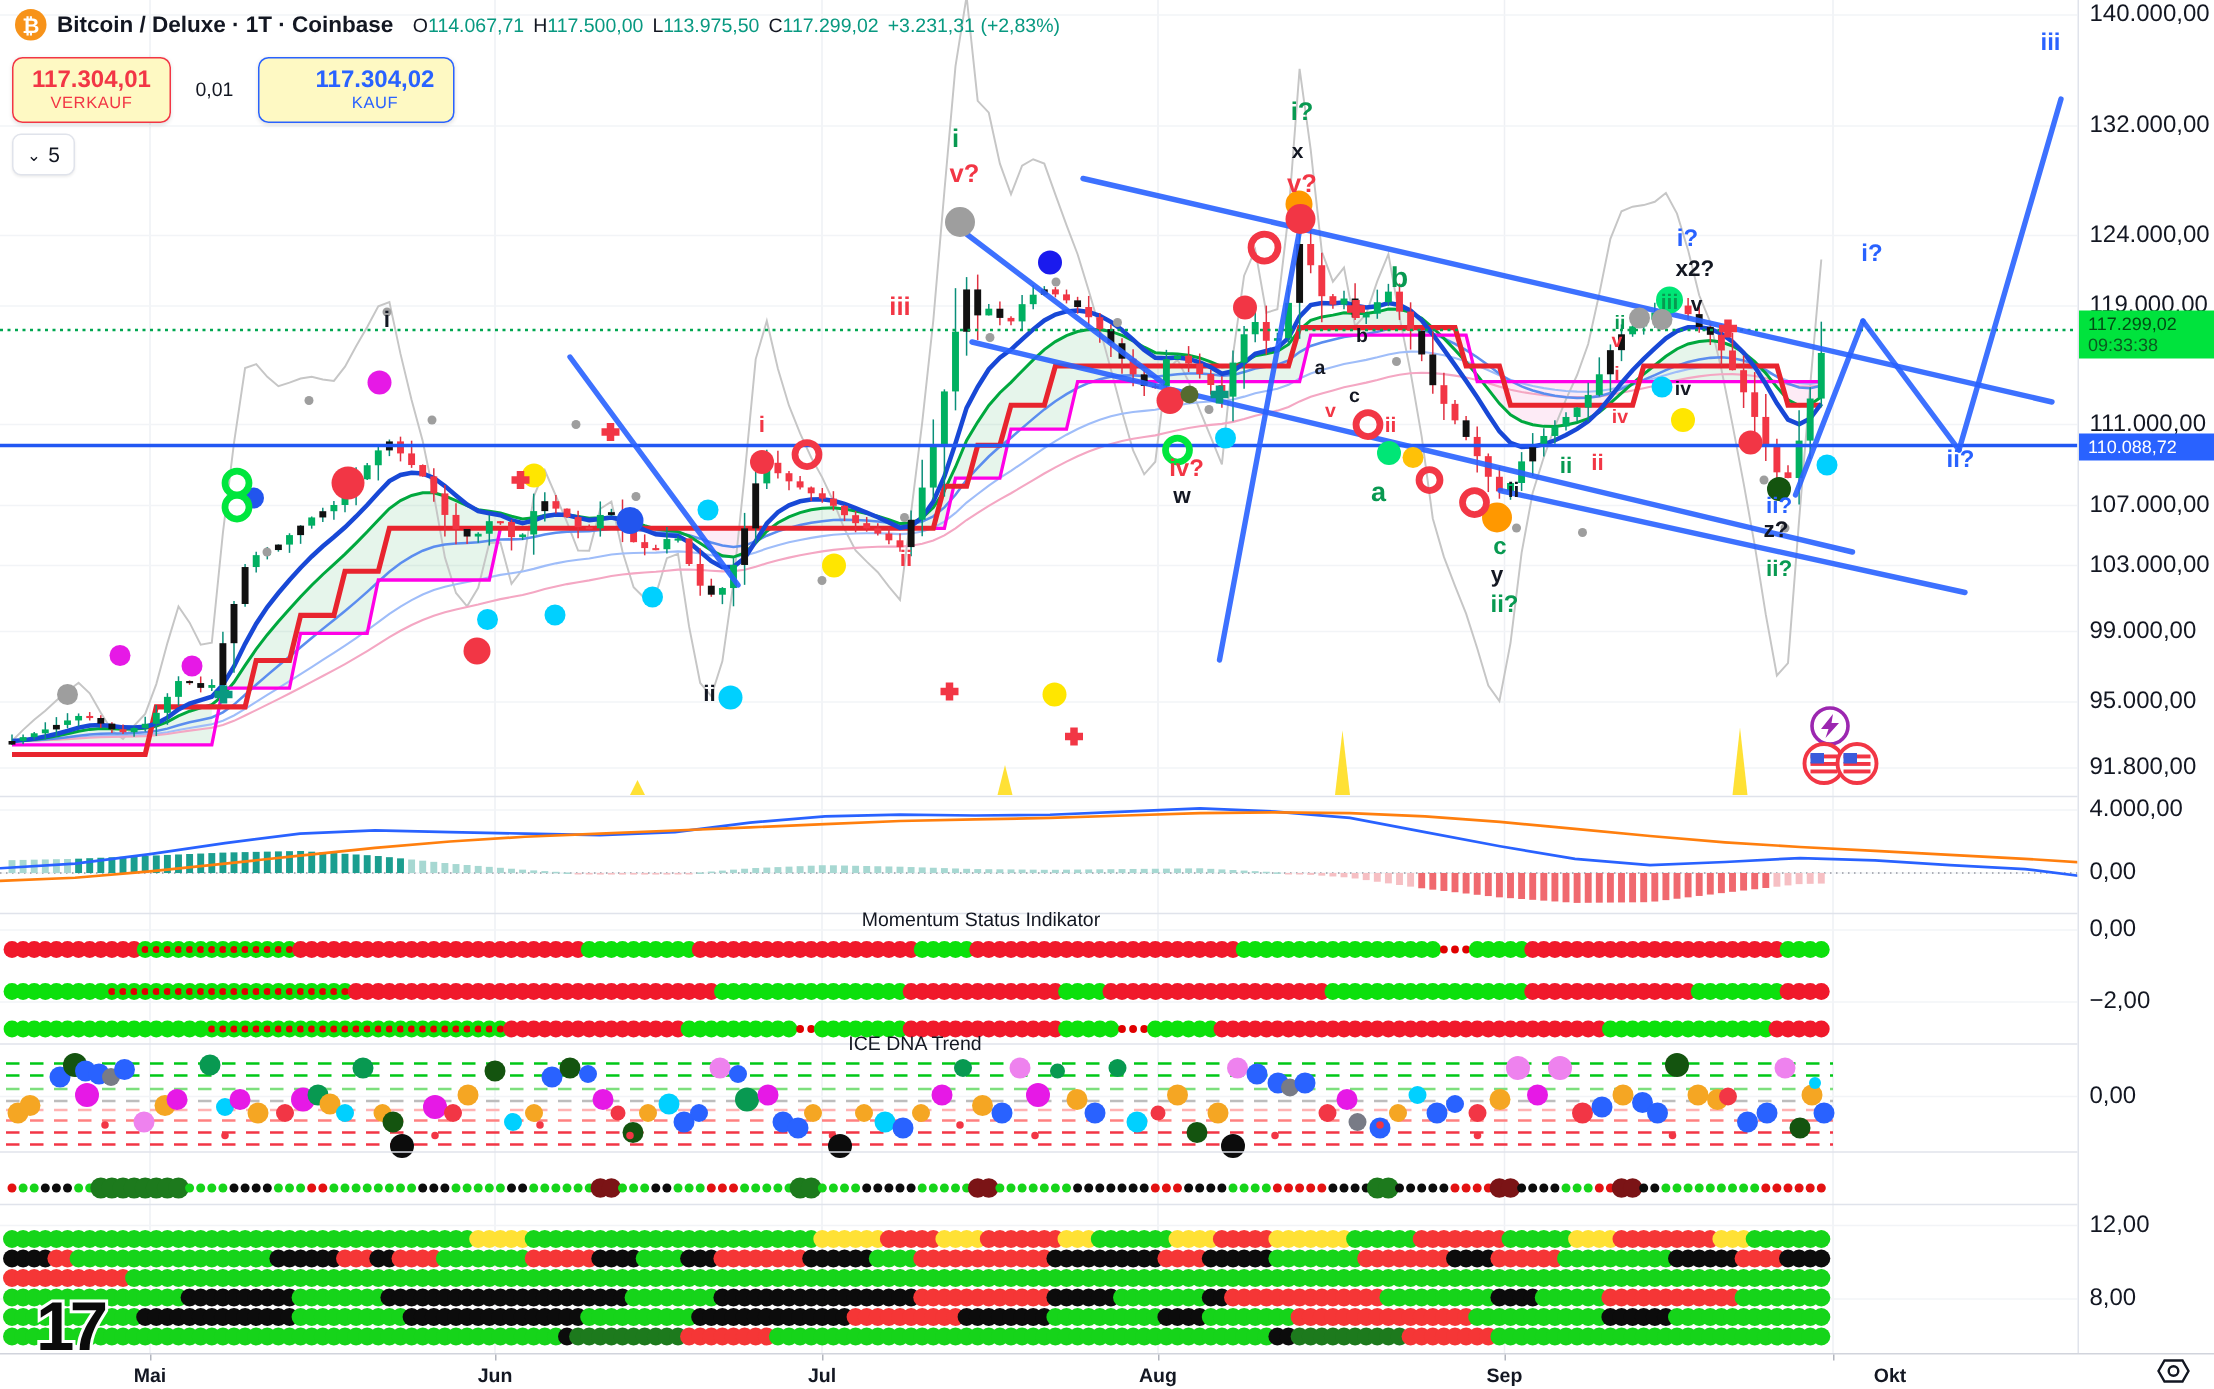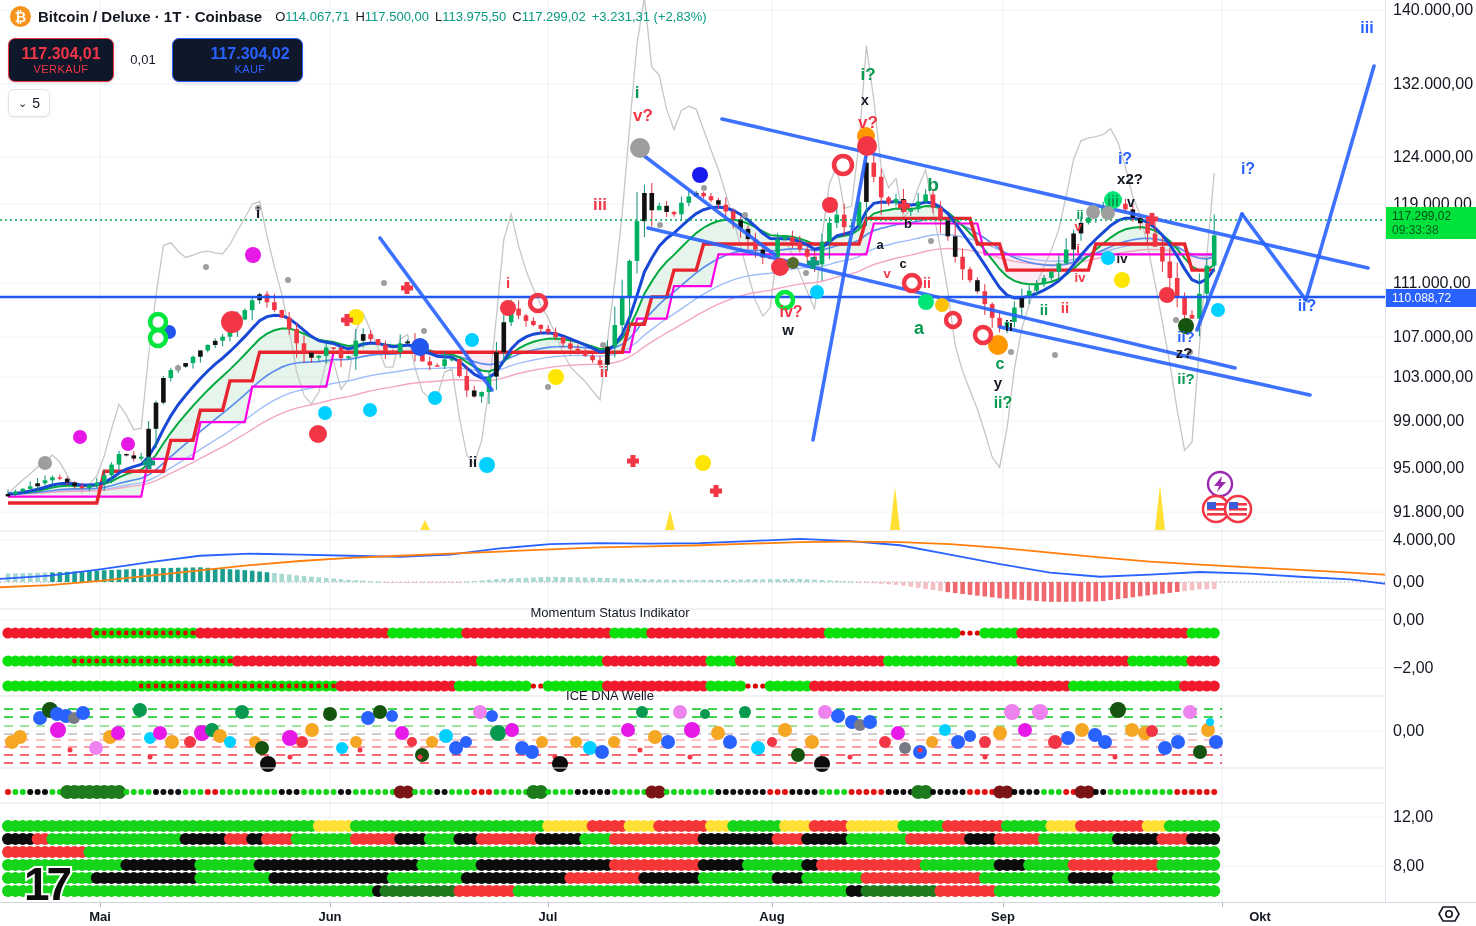--- a/index.html
+++ b/index.html
@@ -7,21 +7,21 @@
          font-family:"Liberation Sans",sans-serif;color:#131722;}
   svg text{font-family:"Liberation Sans",sans-serif;}
   .hdr{position:absolute;left:10px;top:6px;display:flex;align-items:center;gap:7px;z-index:30;}
   .btc{width:21px;height:21px;border-radius:50%;background:#f7931a;color:#fff;font-weight:700;
        display:flex;align-items:center;justify-content:center;font-size:14px;}
   .sym{font-size:15px;font-weight:700;}
   .ohlc{font-size:13px;display:flex;gap:6px;margin-left:6px;}
   .ohlc .k{color:#131722;}
   .ohlc .v{color:#089981;}
   .trade{position:absolute;left:8px;top:38px;display:flex;align-items:center;z-index:30;}
-  .tbox{width:104px;height:42px;border-radius:7px;background:#0f172a;border:1.5px solid;
+  .tbox{width:104px;height:42px;border-radius:7px;background:#fef9c3;border:1.5px solid;
         display:flex;flex-direction:column;align-items:center;justify-content:center;
         box-shadow:0 1px 3px rgba(0,0,0,.12);cursor:pointer;}
   .tbox.sell{border-color:#f23645;color:#f23645;}
   .tbox.buy{border-color:#2962ff;color:#2962ff;margin-left:58px;padding-left:25px;}
   .tbox .p{font-size:16px;font-weight:700;line-height:18px;}
   .tbox .l{font-size:11px;letter-spacing:.4px;}
   .spread{position:absolute;left:118px;top:52px;width:50px;text-align:center;font-size:13px;color:#131722;}
   .cnt{position:absolute;left:8px;top:89px;height:26px;padding:0 9px;border:1px solid #e0e3eb;border-radius:6px;
        background:#fff;display:flex;align-items:center;gap:5px;font-size:14px;z-index:30;cursor:pointer;
        box-shadow:0 1px 2px rgba(0,0,0,.08);}
@@ -2618,22 +2618,22 @@
       <div class="l">KAUF</div>
     </div>
   </div>
   <div class="spread">0,01</div>
 
   <div class="cnt">
     <span class="ch">⌄</span>
     <span>5</span>
   </div>
 
-  <div class="ptitle" style="top:605px;">Momentum Status Indikator</div>
-  <div class="ptitle" style="top:688px;">ICE DNA Welle</div>
+  <div class="ptitle" style="top:605px;padding-left:44px;">Momentum Status Indikator</div>
+  <div class="ptitle" style="top:688px;">ICE DNA Trend</div>
 
   <div class="paxis" id="price-axis">
       <div class="plabel" style="top: 10px;">140.000,00</div>
       <div class="plabel" style="top: 84px;">132.000,00</div>
       <div class="plabel" style="top: 157px;">124.000,00</div>
       <div class="plabel" style="top: 204px;">119.000,00</div>
       <div class="plabel" style="top: 283px;">111.000,00</div>
       <div class="plabel" style="top: 337px;">107.000,00</div>
       <div class="plabel" style="top: 377px;">103.000,00</div>
       <div class="plabel" style="top: 421px;">99.000,00</div>

